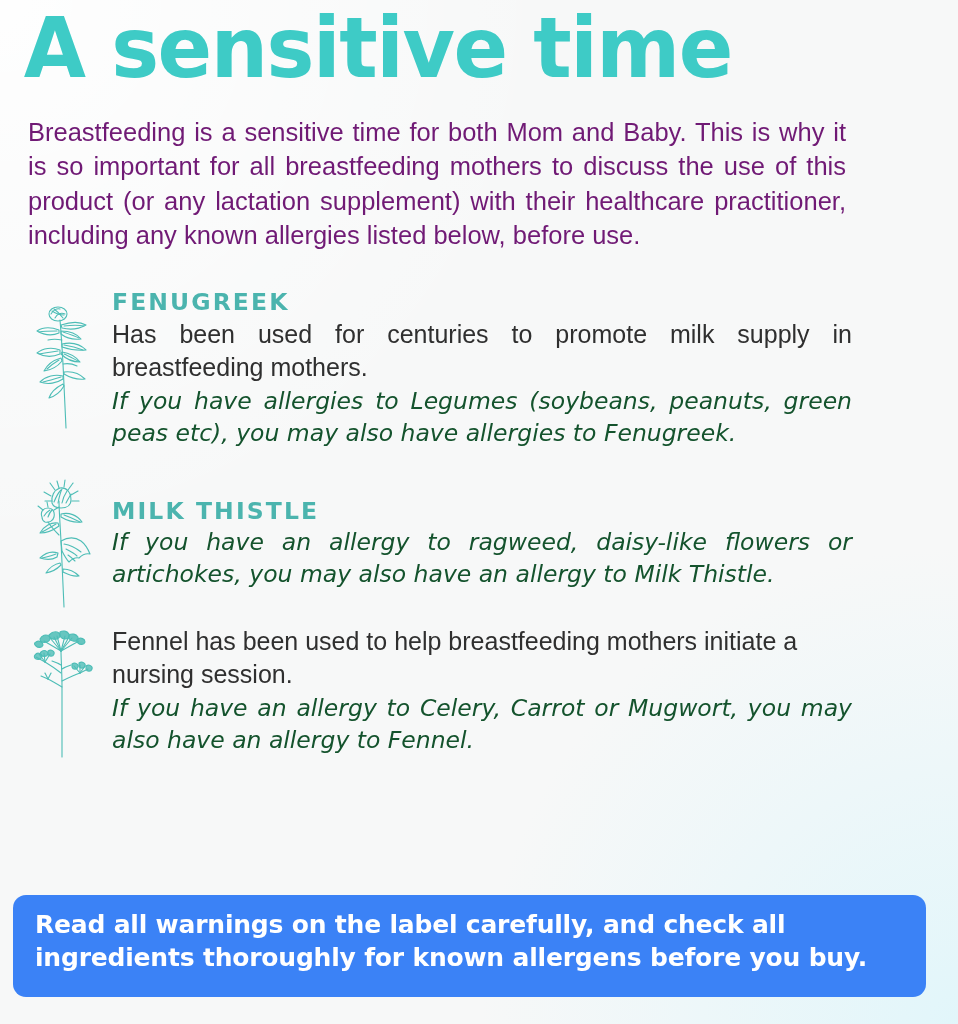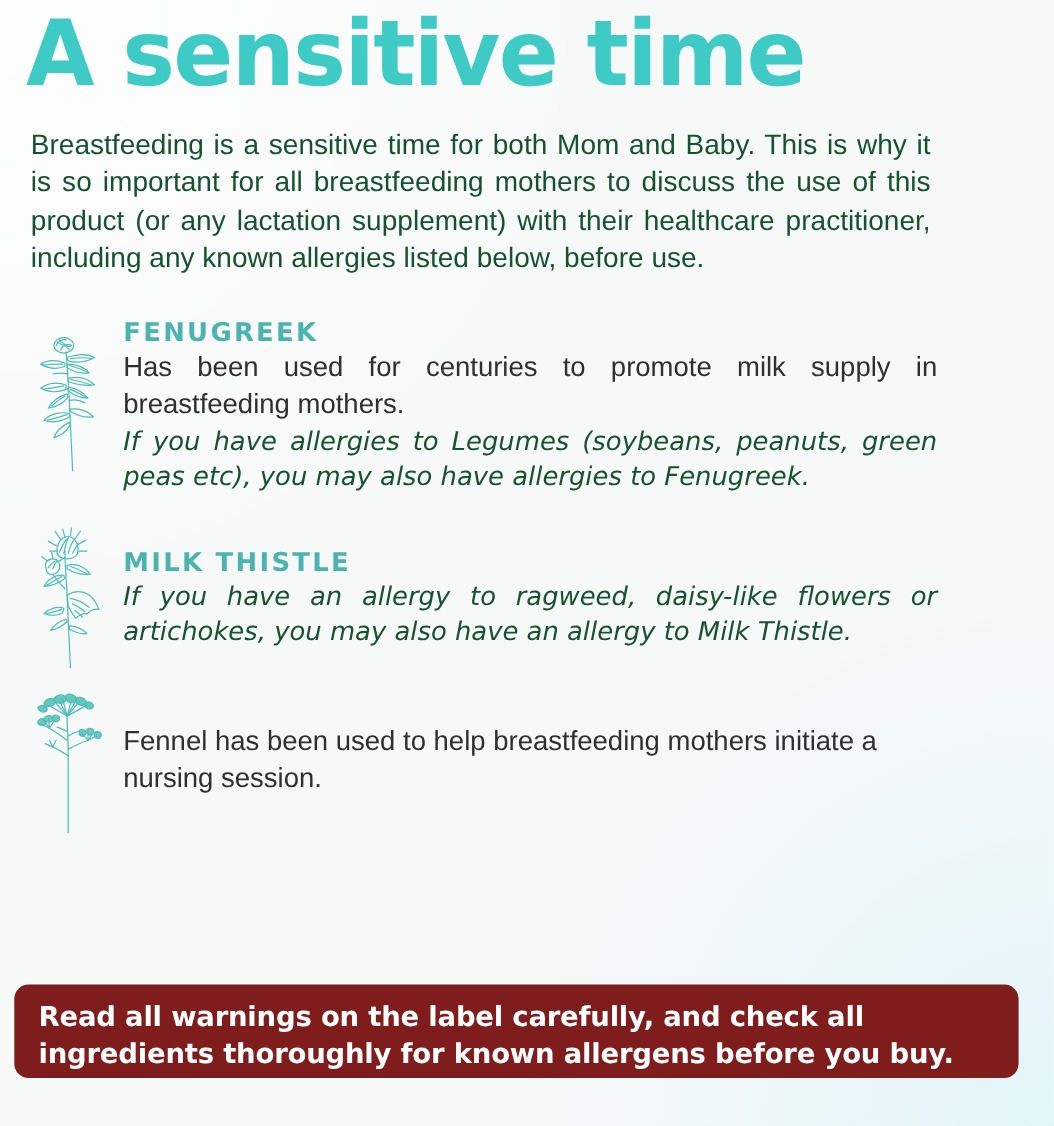--- a/index.html
+++ b/index.html
@@ -44,21 +44,21 @@
     transform: scaleX(0.97);
     transform-origin: left center;
   }
 
   
   .intro {
     margin: 26px 0 0 0;
     padding: 0 28px 0 14px;
     font-size: 25.5px;
     line-height: 1.34;
-    color: #14532d;
+    color: #701a75;
     text-align: justify;
     font-weight: 400;
   }
 
   
   .herbs {
     margin: 30px 0 0 0;
     padding: 0;
     list-style: none;
   }
@@ -112,22 +112,22 @@
   .herb--milkthistle { margin-top: 25px; }
   .herb--fennel { margin-top: 8px; }
 
   
   .banner {
     position: absolute;
     left: 13px;
     top: 895px;
     width: 913px;
     border-radius: 13px;
-    background: #7f1d1d;
-    padding: 14px 22px 6px 22px;
+    background: #3b82f6;
+    padding: 14px 22px 23px 22px;
   }
   .banner-text {
     margin: 0;
     color: #ffffff;
     font-size: 25px;
     line-height: 1.3;
     font-weight: 700;
     font-family: "DejaVu Sans", sans-serif;
     letter-spacing: -0.2px;
   }
@@ -292,20 +292,21 @@
           <path d="M24 50 L17 47"></path>
           <path d="M24 50 L21 44"></path>
           <path d="M24 50 L27 44"></path>
 
           <path d="M37 36 C34 34 31 33 28 32"></path>
           <path d="M38 40 C41 38 44 37 47 36"></path>
         </svg>
       </div>
       <div class="herb-body">
         <p class="herb-desc">Fennel has been used to help breastfeeding mothers initiate a nursing session.</p>
+        <p class="herb-note justify">If you have an allergy to Celery, Carrot or Mugwort, you may also have an allergy to Fennel.</p>
       </div>
     </li>
 
   </ul>
 
   <div class="banner">
     <p class="banner-text">Read all warnings on the label carefully, and check all ingredients thoroughly for known allergens before you buy.</p>
   </div>
 
 </div>

